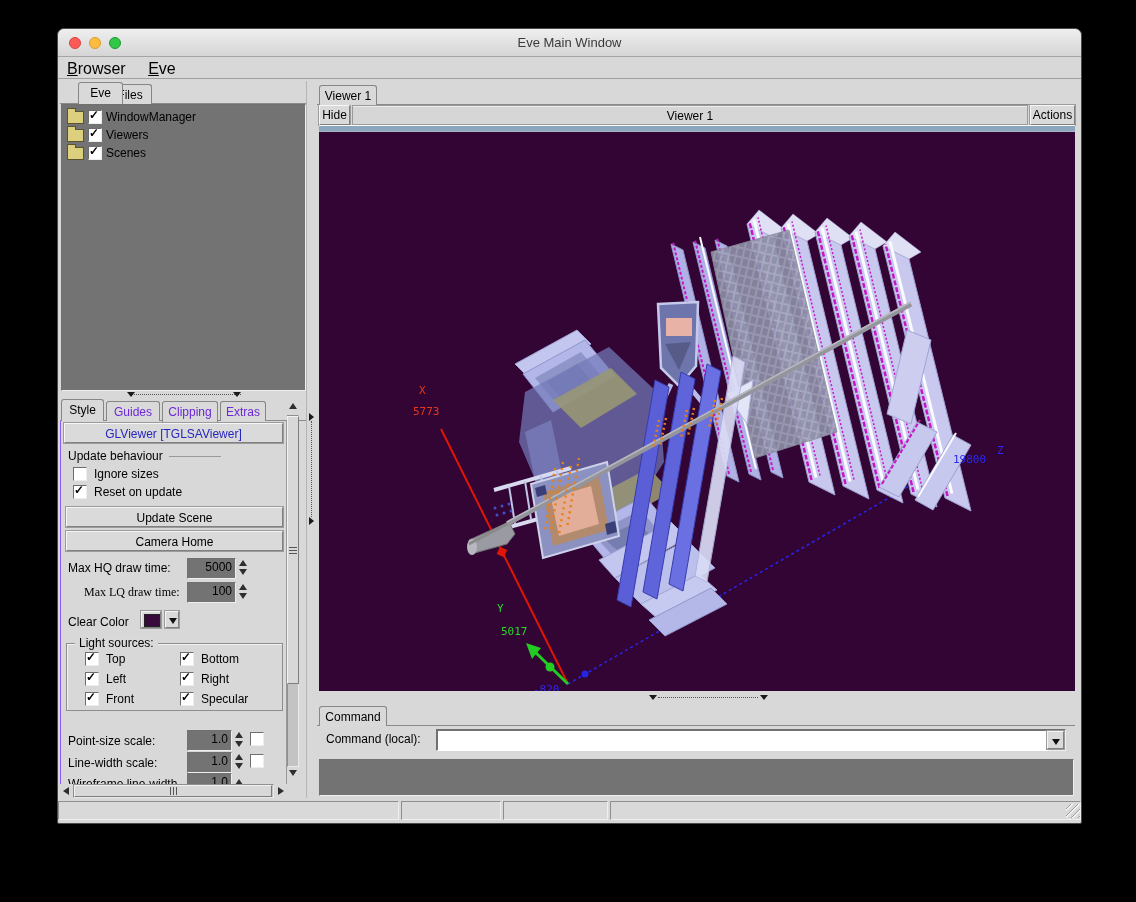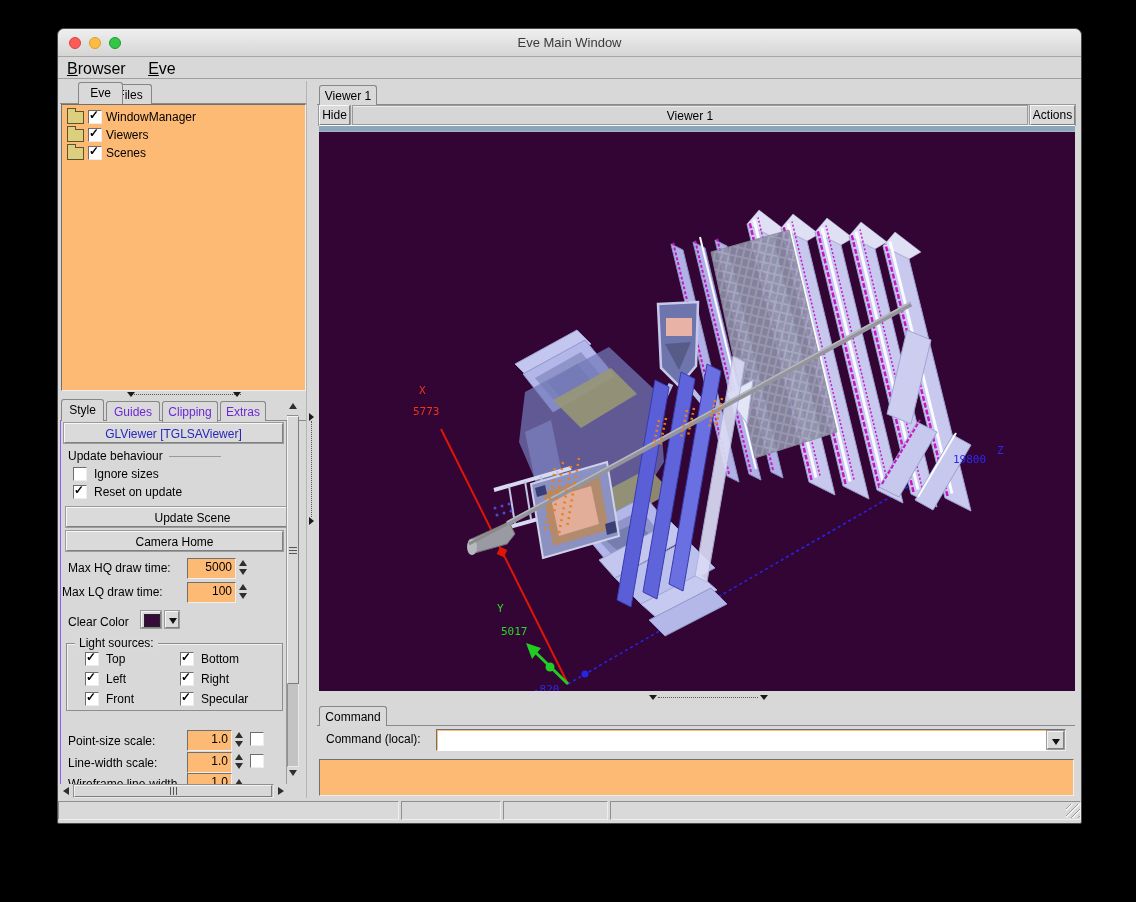--- a/index.html
+++ b/index.html
@@ -16,21 +16,21 @@
   .tl.yellow{left:31px;background:#fdbc40;border:1px solid #d9a031;}
   .tl.green{left:51px;background:#33c748;border:1px solid #1f9a31;}
   .wtitle{left:0;top:6px;width:100%;text-align:center;font-size:13px;color:#3a3a3a;}
   
   .menubar{left:0;top:28px;width:100%;height:22px;background:#d8d8d8;border-bottom:1px solid #9f9f9f;}
   .menuitem{position:relative;display:inline-block;padding:3px 9px 0 9px;font-size:16px;color:#000;height:22px;}
   .ul{text-decoration:underline;}
   
   .raised{background:#dadada;border:1px solid;border-color:#f6f6f6 #808080 #808080 #f6f6f6;
     box-shadow:0 0 0 1px #9b9b9b;}
-  .sunken{background:#fdba74;border:1px solid;border-color:#707070 #efefef #efefef #707070;}
+  .sunken{background:#737373;border:1px solid;border-color:#707070 #efefef #efefef #707070;}
   .btn{font-size:12px;color:#000;text-align:center;cursor:default;}
   .tab{background:#d9d9d9;border:1px solid #868686;border-bottom:none;border-radius:3px 3px 0 0;
     font-size:12px;text-align:center;padding-top:3px;}
   .tab.blue{color:#6d28d9;}
   .tabline{background:#8a8a8a;height:1px;}
   
   .cb{width:12px;height:12px;background:#fff;border:1px solid;border-color:#6d6d6d #ededed #ededed #6d6d6d;
     position:relative;flex:0 0 12px;}
   .cb.checked::after{content:"\2713";position:absolute;left:0px;top:-3px;font-size:12px;font-weight:bold;color:#000;}
   .row{display:flex;align-items:center;font-size:12px;color:#000;}
@@ -124,32 +124,32 @@
     </div>
     <div class="abs row" style="left:12px;top:46px;gap:7px;">
       <span class="cb"></span>
       <span>Ignore sizes</span>
     </div>
     <div class="abs row" style="left:12px;top:64px;gap:7px;">
       <span class="cb checked"></span>
       <span>Reset on update</span>
     </div>
 
-    <div class="abs raised btn" style="left:5px;top:86px;width:253px;height:20px;padding-top:3px;">Update Scene</div>
+    <div class="abs raised btn" style="left:5px;top:86px;width:217px;height:20px;padding-top:3px;">Update Scene</div>
     <div class="abs raised btn" style="left:5px;top:110px;width:217px;height:20px;padding-top:3px;">Camera Home</div>
 
     <div class="abs row" style="left:7px;top:140px;">Max HQ draw time:</div>
     <div class="abs spin" style="left:126px;top:137px;">
       <span class="sunken spinval">5000</span>
       <span class="spinarrows">
             <span class="tri-up"></span>
             <span class="tri-down"></span>
           </span>
     </div>
-    <div class="abs row" style="left:1px;top:164px;">Max LQ draw time:</div>
+    <div class="abs row" style="left:23px;top:164px;font-family:Liberation Serif, serif;">Max LQ draw time:</div>
     <div class="abs spin" style="left:126px;top:161px;">
       <span class="sunken spinval">100</span>
       <span class="spinarrows">
             <span class="tri-up"></span>
             <span class="tri-down"></span>
           </span>
     </div>
 
     <div class="abs row" style="left:7px;top:194px;">Clear Color</div>
     <div class="abs raised" style="left:80px;top:190px;width:20px;height:17px;padding:2px;">

